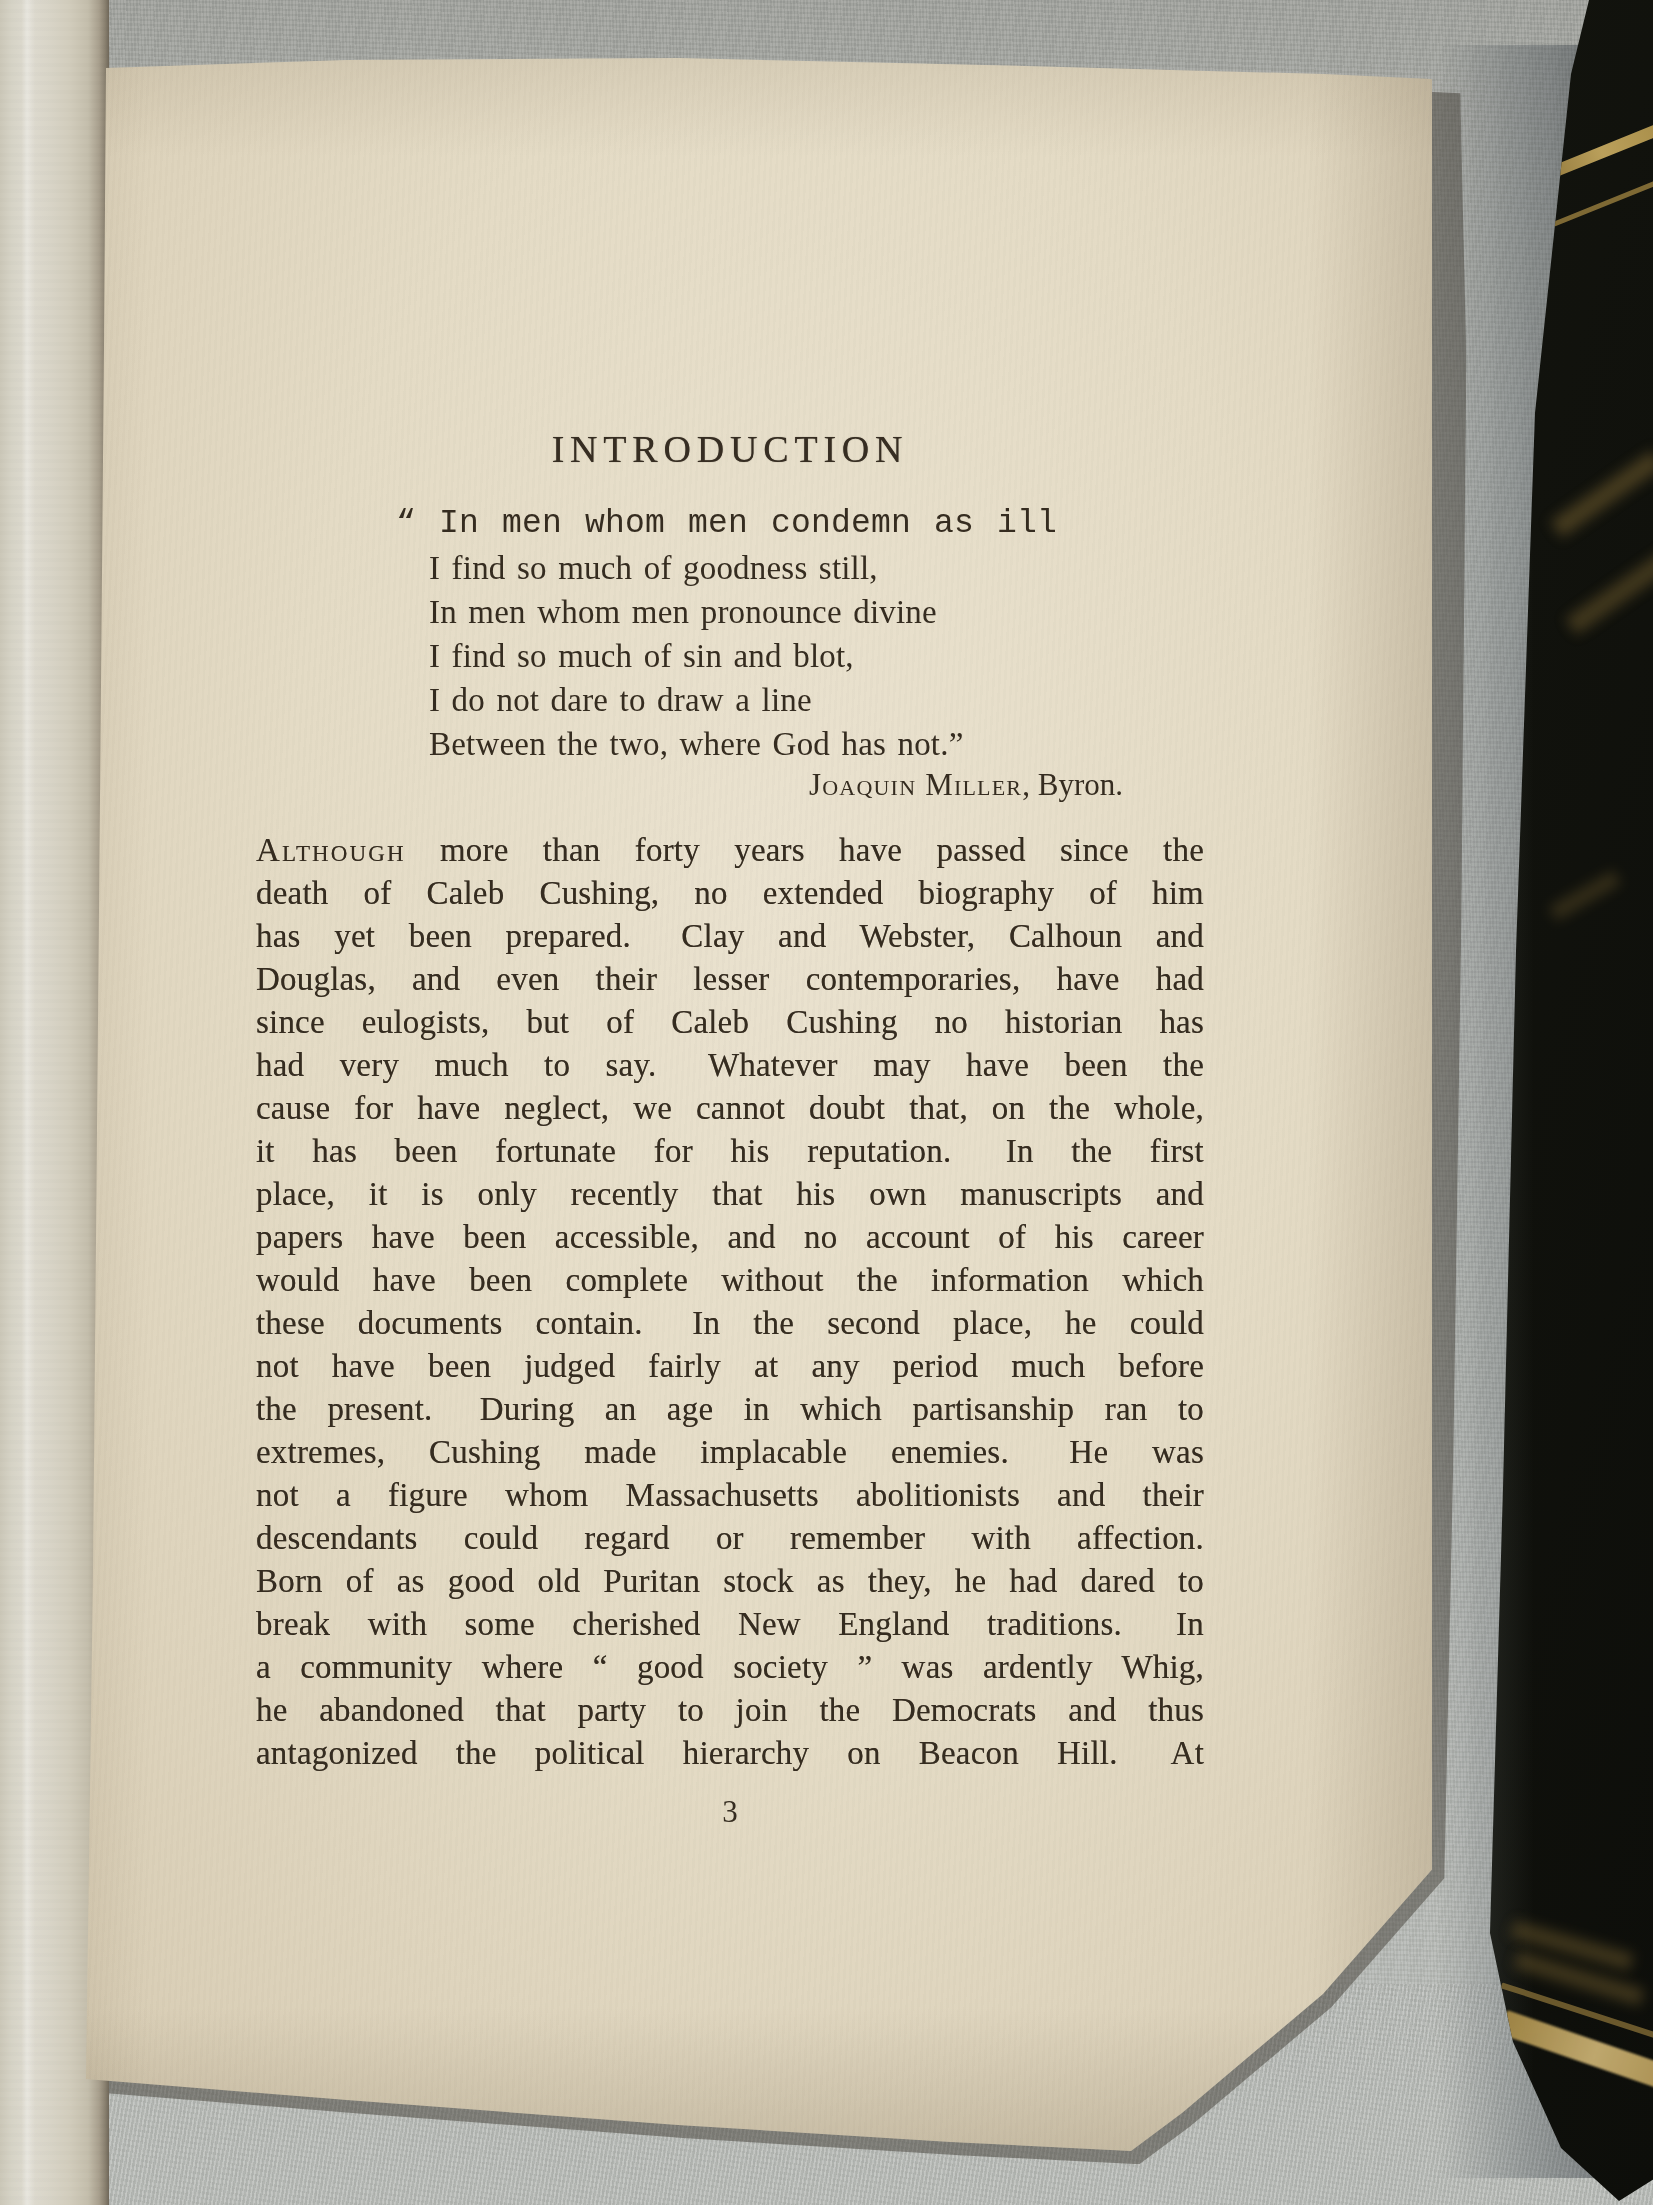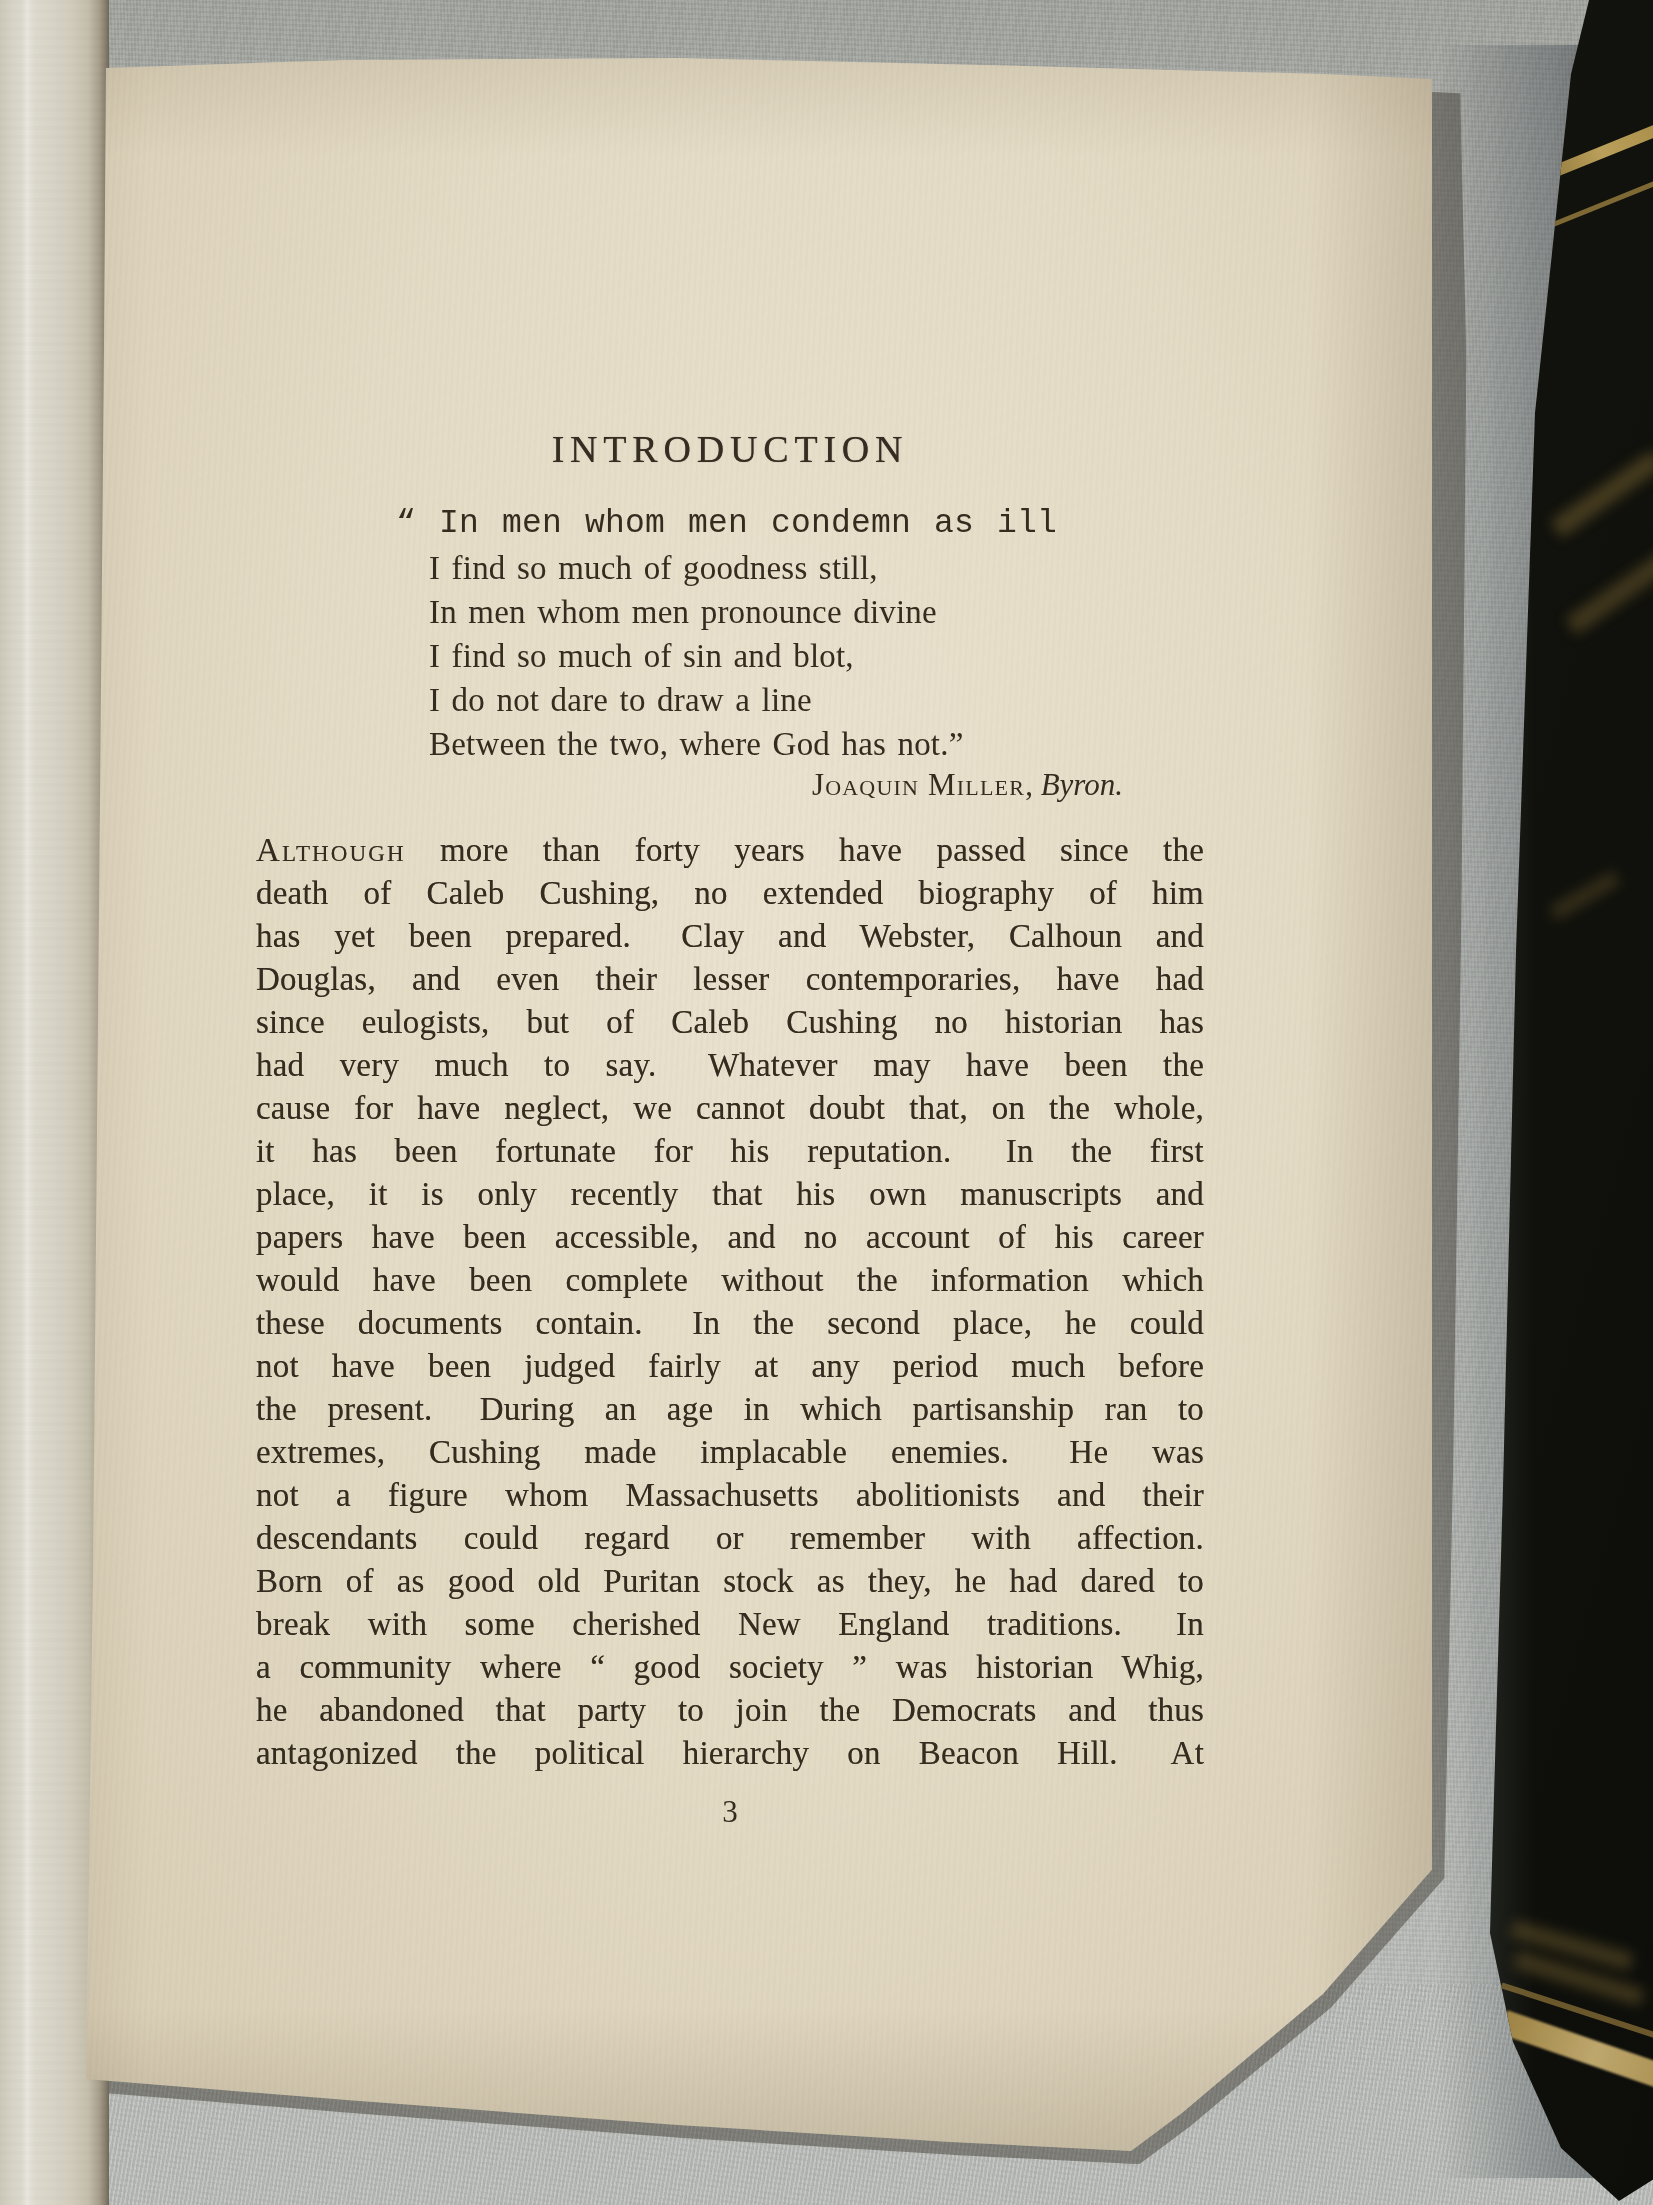--- a/index.html
+++ b/index.html
@@ -55,21 +55,21 @@
   .title{
     position:absolute;left:256px;top:427px;width:948px;margin:0;
     font-size:38px;font-weight:normal;letter-spacing:5.8px;text-align:center;
     color:#362d22;text-shadow:0 0 0.8px rgba(54,45,34,0.75);
   }
   .poem{position:absolute;left:429px;top:502px;width:694px;font-size:33px;}
   .poem-line{line-height:44px;letter-spacing:0.2px;word-spacing:0.09em;white-space:nowrap;}
   .poem-line:first-child{text-indent:-33px;font-family:Liberation Mono, monospace;}
   .poem-attr{line-height:41px;margin-top:-1.7px;text-align:right;font-size:31px;}
   .sc{font-variant:small-caps;letter-spacing:1.2px;}
-  .ital{font-style:italic;}
+  .ital{}
   .body-text{position:absolute;left:256px;top:829px;width:948px;font-size:33px;}
   .bline{
     line-height:43px;text-align:justify;text-align-last:justify;
     letter-spacing:0.2px;text-shadow:0 0 0.4px rgba(53,44,32,0.6);
   }
   .opening{letter-spacing:2.1px;}
   .folio{position:absolute;left:256px;top:1794px;width:948px;text-align:center;font-size:31px;}
   
   .book{
     left:0;top:0;width:1654px;height:2205px;z-index:5;
@@ -133,21 +133,21 @@
         <div class="bline">papers have been accessible, and no account of his career</div>
         <div class="bline">would have been complete without the information which</div>
         <div class="bline">these documents contain.  In the second place, he could</div>
         <div class="bline">not have been judged fairly at any period much before</div>
         <div class="bline">the present.  During an age in which partisanship ran to</div>
         <div class="bline">extremes, Cushing made implacable enemies.  He was</div>
         <div class="bline">not a figure whom Massachusetts abolitionists and their</div>
         <div class="bline">descendants could regard or remember with affection.</div>
         <div class="bline">Born of as good old Puritan stock as they, he had dared to</div>
         <div class="bline">break with some cherished New England traditions.  In</div>
-        <div class="bline">a community where “ good society ” was historian Whig,</div>
+        <div class="bline">a community where “ good society ” was ardently Whig,</div>
         <div class="bline">he abandoned that party to join the Democrats and thus</div>
         <div class="bline">antagonized the political hierarchy on Beacon Hill.  At</div>
       </div>
   </div>
 
   <div class="folio">3</div>
 </div>
 
 <div class="abs book">
   <div class="abs spine-highlight"></div>

